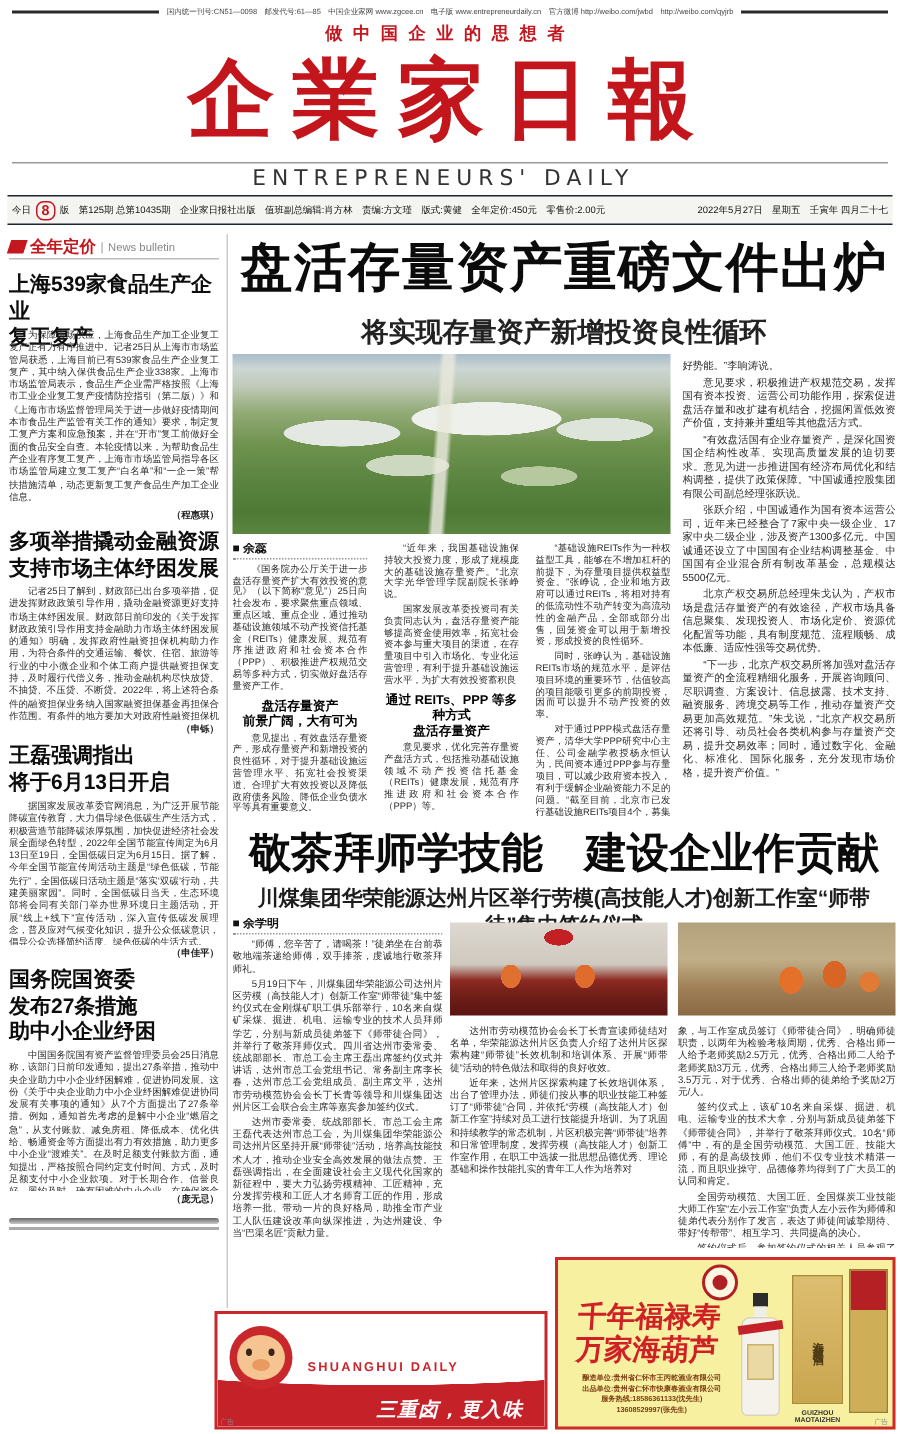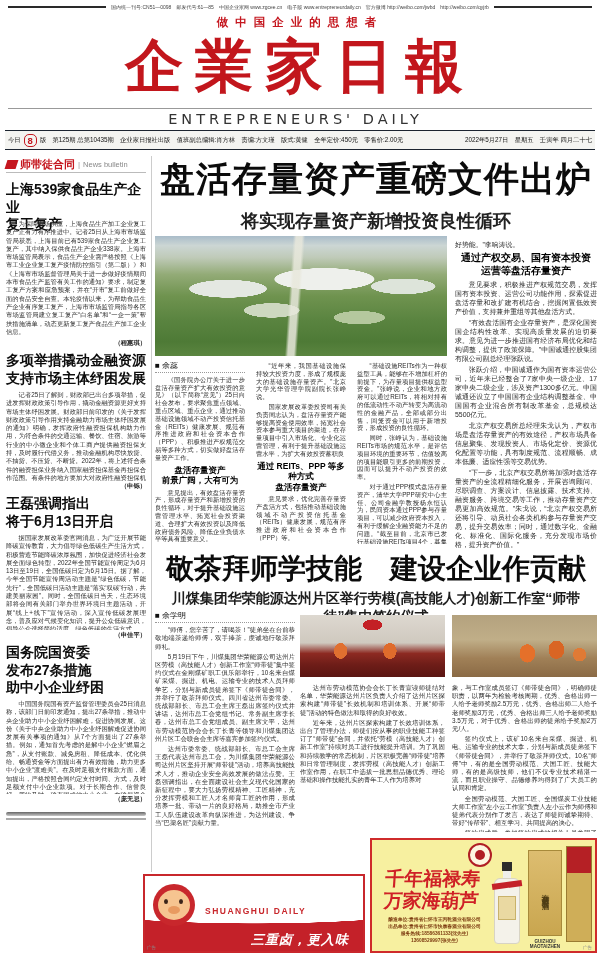--- a/index.html
+++ b/index.html
@@ -37,21 +37,21 @@
  linear-gradient(94deg,rgba(0,0,0,0) 46%,rgba(232,232,220,.85) 47%,rgba(232,232,220,.85) 49%,rgba(0,0,0,0) 50%),
  radial-gradient(90px 20px at 58% 36%,#eef0ec 0 55%,rgba(238,240,236,0) 56%),
  radial-gradient(70px 16px at 25% 44%,#e4e8e2 0 55%,rgba(228,232,226,0) 56%),
  radial-gradient(58px 14px at 85% 42%,#dde4da 0 55%,rgba(221,228,218,0) 56%),
  radial-gradient(50px 13px at 40% 62%,#cdd8c0 0 55%,rgba(205,216,192,0) 56%),
  radial-gradient(46px 12px at 70% 68%,#b5c89e 0 55%,rgba(181,200,158,0) 56%),
  linear-gradient(180deg,#a9bcc9 0%,#ccd6d4 8%,#bfcab8 18%,#93ab77 32%,#6f934f 50%,#5a8440 70%,#4e7a36 88%,#5b8540 100%)}
 .colbox{font-size:6.3px;line-height:7.8px;color:#2b2b2b}
 .col4box{font-size:6.9px;line-height:9px;color:#2b2b2b}
 .byrow{display:flex;align-items:flex-end;border-bottom:1px dotted #999;padding-bottom:2px;margin-bottom:3px}
-.byrow span{font-weight:400;font-size:8px;color:#111}
+.byrow span{font-weight:700;font-size:8px;color:#111}
 .sh{font-weight:800;text-align:center;white-space:pre-line;text-indent:0 !important;margin:3px 0 !important;font-size:8.5px;line-height:10.5px;color:#000}
 .sh4{font-size:10px;line-height:12.5px}
 
 .sec-h{left:155px;top:551px;width:442px;text-align:center;font-size:28px;font-weight:900;color:#0b0b0b;line-height:36px}
 .sec-sub{left:155px;top:590px;width:442px;text-align:center;font-size:14px;font-weight:700;color:#1d1d1d}
 .photo-sign{left:300px;top:615px;width:145px;height:62px;background:
  radial-gradient(16px 9px at 50% 16%,#c32025 0 60%,rgba(195,32,37,0) 61%),
  radial-gradient(11px 13px at 28% 58%,#e07030 0 60%,rgba(224,112,48,0) 61%),
  radial-gradient(11px 13px at 62% 58%,#df6b2c 0 60%,rgba(223,107,44,0) 61%),
  linear-gradient(180deg,#ddd8d0 0%,#cfc9bf 45%,#8d2a22 62%,#6e1d18 80%,#5a1512 100%)}
@@ -109,21 +109,21 @@
 
 <div class="abs infobar">
   <span>今日</span>
   <span class="pgbadge">8</span>
   <span>版　第125期 总第10435期　企业家日报社出版　值班副总编辑:肖方林　责编:方文瑾　版式:黄健　全年定价:450元　零售价:2.00元</span>
   <span class="ib-right">2022年5月27日　星期五　壬寅年 四月二十七</span>
 </div>
 
 <div class="abs sb-head">
   <span class="flag"></span>
-  <span class="sb-cn">师带徒合同</span>
+  <span class="sb-cn">全年定价</span>
   <span class="sb-div">|</span>
   <span class="sb-en">News bulletin</span>
 </div>
 
 <div class="abs sb-title" style="top:181px">上海539家食品生产企业
 复工复产</div>
 <div class="abs sb-body jt" style="top:220px;height:118px">
     <p>为保障市场供应，上海食品生产加工企业复工复产正有力有序推进中。记者25日从上海市市场监管局获悉，上海目前已有539家食品生产企业复工复产，其中纳入保供食品生产企业338家。上海市市场监管局表示，食品生产企业需严格按照《上海市工业企业复工复产疫情防控指引（第二版）》和《上海市市场监督管理局关于进一步做好疫情期间本市食品生产监管有关工作的通知》要求，制定复工复产方案和应急预案，并在“开市”复工前做好全面的食品安全自查。本轮疫情以来，为帮助食品生产企业有序复工复产，上海市市场监管局指导各区市场监管局建立复工复产“白名单”和“一企一策”帮扶措施清单，动态更新复工复产食品生产加工企业信息。</p>
   </div>
 <div class="abs sb-by" style="top:339px">（程惠琪）</div>
@@ -180,22 +180,20 @@
 </div>
 
 <div class="abs colbox jt" style="left:357px;top:362px;width:90px;height:182px">
   <p>“基础设施REITs作为一种权益型工具，能够在不增加杠杆的前提下，为存量项目提供权益型资金。”张峥说，企业和地方政府可以通过REITs，将相对持有的低流动性不动产转变为高流动性的金融产品，全部或部分出售，回笼资金可以用于新增投资，形成投资的良性循环。</p>
   <p>同时，张峥认为，基础设施REITs市场的规范水平，是评估项目环境的重要环节，估值较高的项目能吸引更多的前期投资，因而可以提升不动产投资的效率。</p>
   <p>对于通过PPP模式盘活存量资产，清华大学PPP研究中心主任、公司金融学教授杨永恒认为，民间资本通过PPP参与存量项目，可以减少政府资本投入，有利于缓解企业融资能力不足的问题。“截至目前，北京市已发行基础设施REITs项目4个，募集资金119亿元；北京共有PPP项目76个，吸引社会资本1529亿元。这些都为盘活存量资产奠定了良</p>
 </div>
 
 <div class="abs col4box jt" style="left:455px;top:240px;width:142px;height:308px">
   <p style="text-indent:0">好势能。”李响涛说。</p>
-  <p class="sh sh4">通过产权交易、国有资本投资
-运营等盘活存量资产</p>
   <p>意见要求，积极推进产权规范交易，发挥国有资本投资、运营公司功能作用，探索促进盘活存量和改扩建有机结合，挖掘闲置低效资产价值，支持兼并重组等其他盘活方式。</p>
   <p>“有效盘活国有企业存量资产，是深化国资国企结构性改革、实现高质量发展的迫切要求。意见为进一步推进国有经济布局优化和结构调整，提供了政策保障。”中国诚通控股集团有限公司副总经理张跃说。</p>
   <p>张跃介绍，中国诚通作为国有资本运营公司，近年来已经整合了7家中央一级企业、17家中央二级企业，涉及资产1300多亿元。中国诚通还设立了中国国有企业结构调整基金、中国国有企业混合所有制改革基金，总规模达5500亿元。</p>
   <p>北京产权交易所总经理朱戈认为，产权市场是盘活存量资产的有效途径，产权市场具备信息聚集、发现投资人、市场化定价、资源优化配置等功能，具有制度规范、流程顺畅、成本低廉、适应性强等交易优势。</p>
   <p>“下一步，北京产权交易所将加强对盘活存量资产的全流程精细化服务，开展咨询顾问、尽职调查、方案设计、信息披露、技术支持、融资服务、跨境交易等工作，推动存量资产交易更加高效规范。”朱戈说，“北京产权交易所还将引导、动员社会各类机构参与存量资产交易，提升交易效率；同时，通过数字化、金融化、标准化、国际化服务，充分发现市场价格，提升资产价值。”</p>
 
 </div>
 
 <div class="abs sec-h">敬茶拜师学技能　建设企业作贡献</div>
 <div class="abs sec-sub">川煤集团华荣能源达州片区举行劳模(高技能人才)创新工作室“师带徒”集中签约仪式</div>

